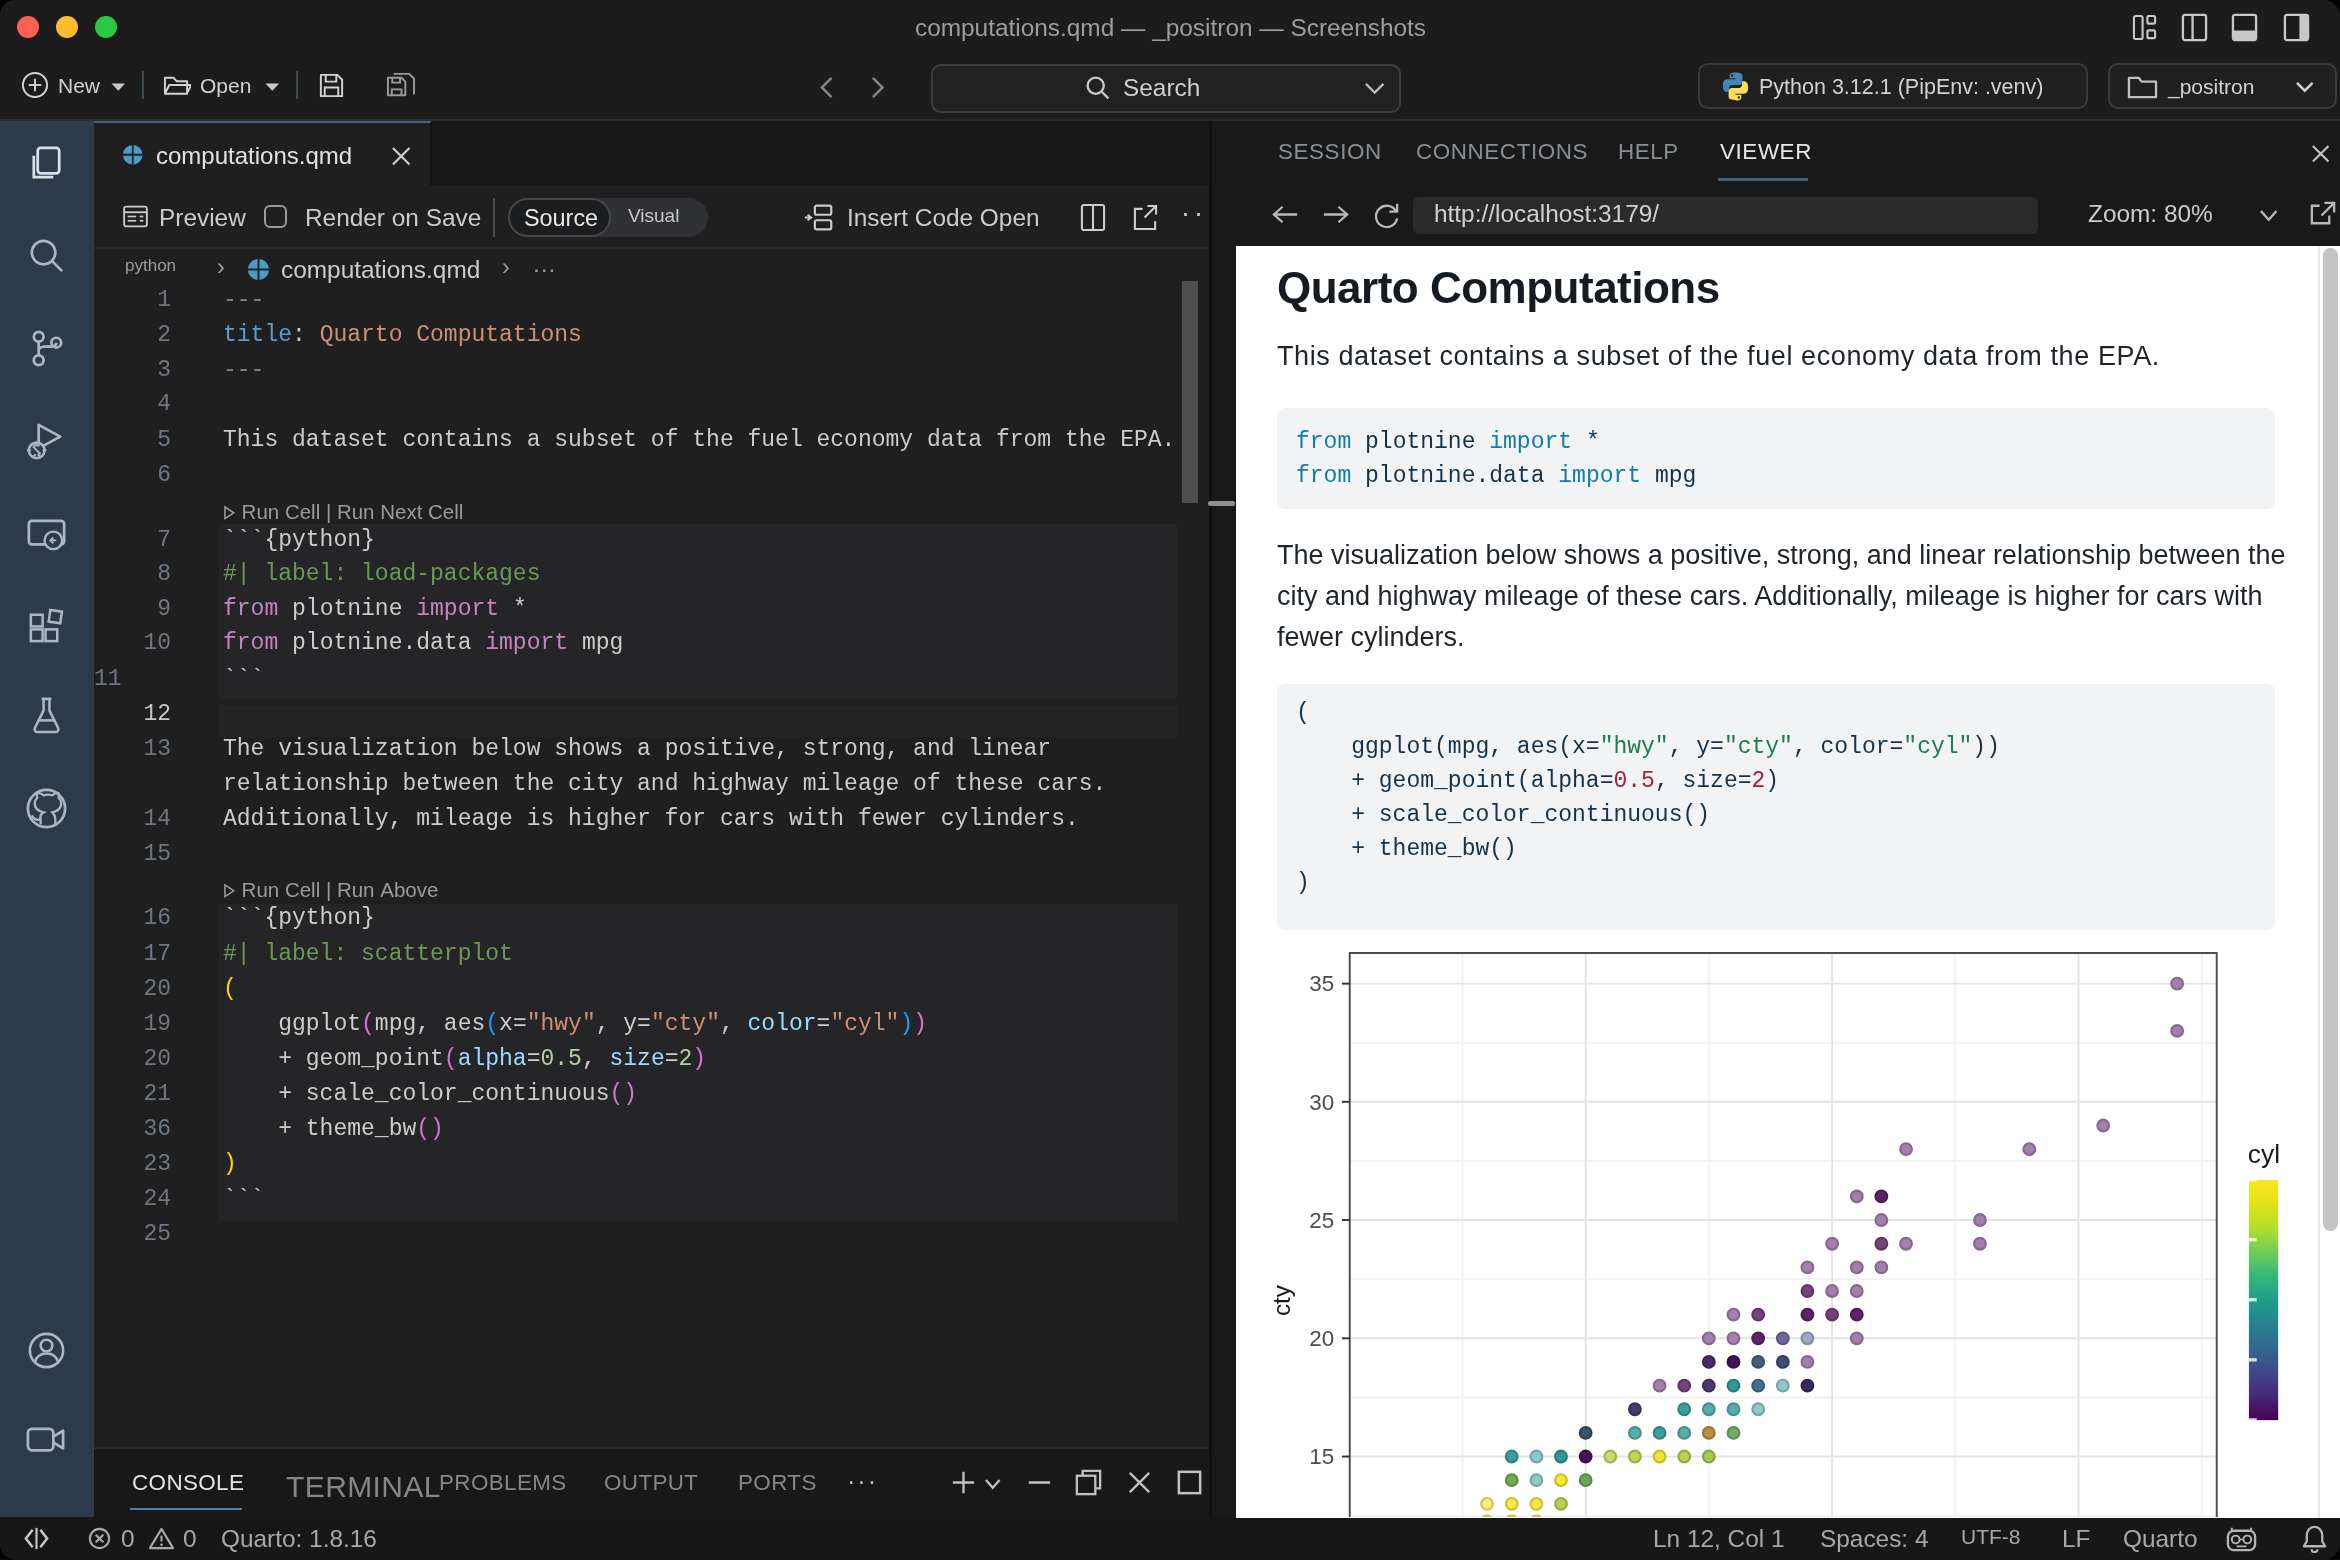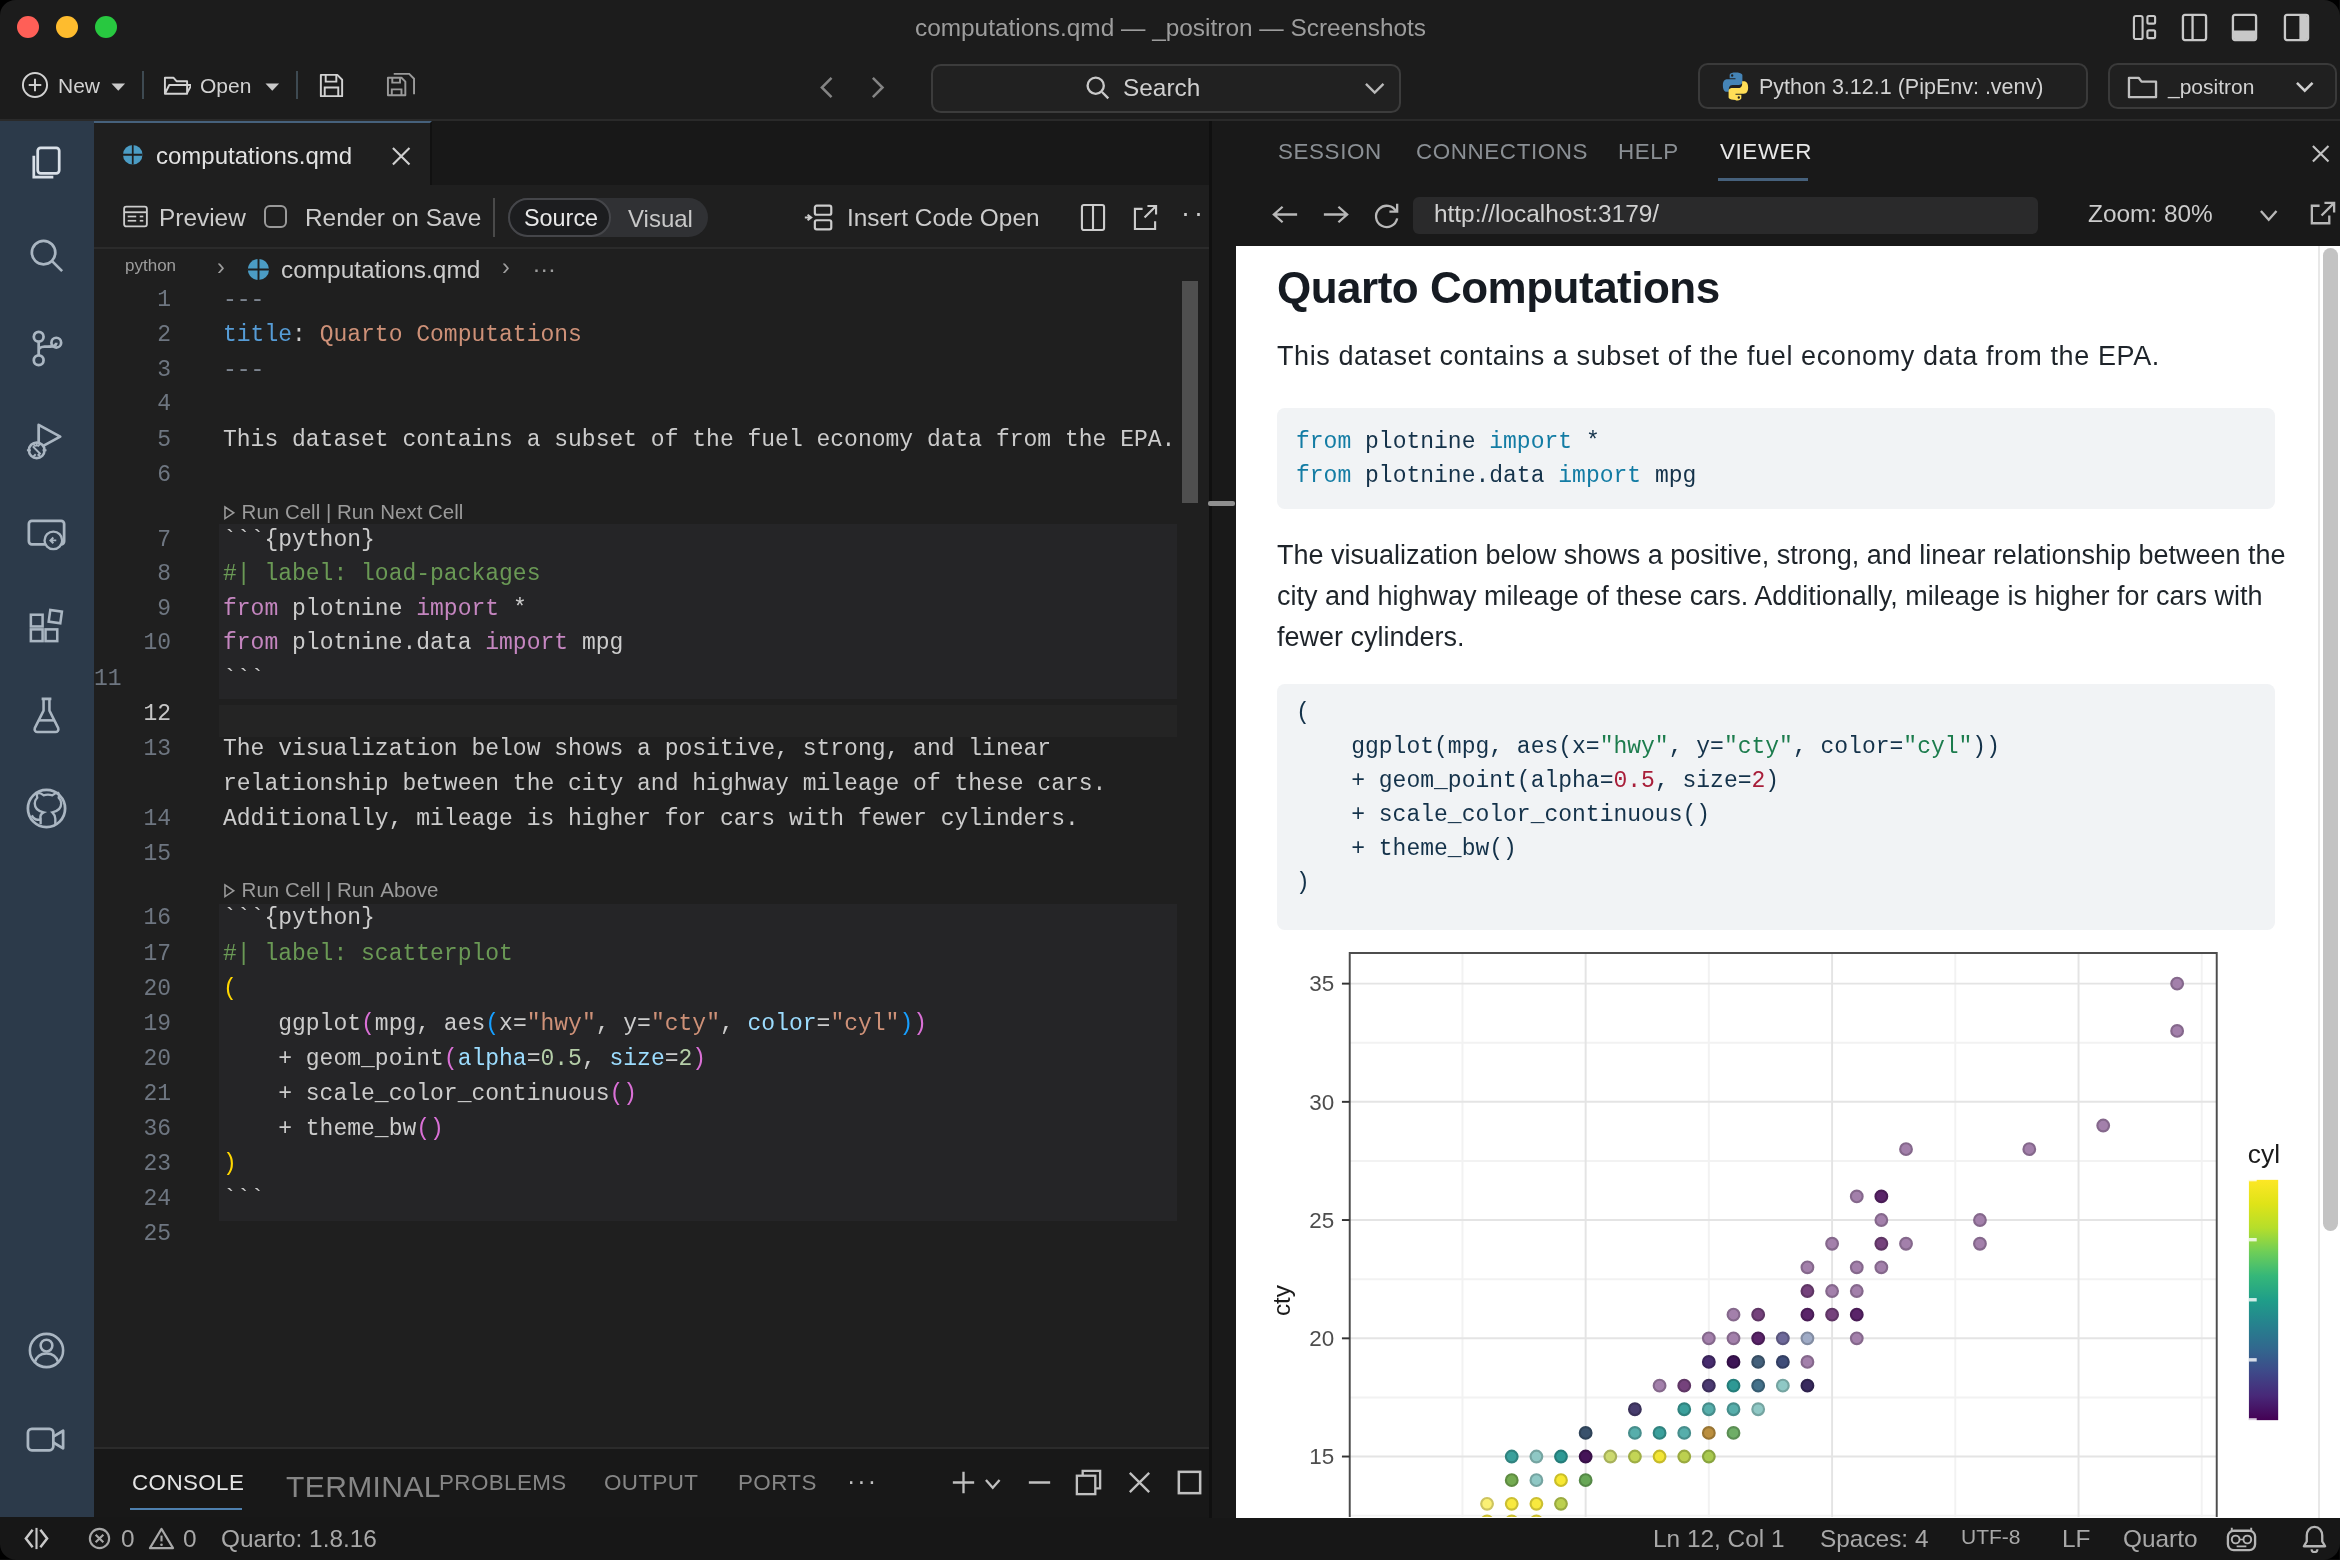--- a/index.html
+++ b/index.html
@@ -158,21 +158,21 @@
     <line x1="25" y1="18" x2="30" y2="18" stroke="#cccccc" stroke-width="2.4"></line>
     <line x1="25" y1="24" x2="30" y2="24" stroke="#cccccc" stroke-width="2.4"></line>
   </svg>
 <div class="abs" style="left:159px;top:204px;color:#cccccc;font-size:24.4px">Preview</div>
 <div class="abs" style="left:264px;top:205px;width:23.4px;height:23.4px;border:2.4px solid #9a9a9a;border-radius:5.9px"></div>
 <div class="abs" style="left:305px;top:204px;color:#cccccc;font-size:24.4px">Render on Save</div>
 <div class="abs" style="left:493px;top:198px;width:2px;height:39px;background:#4a4a4a"></div>
 <div class="abs" style="left:508px;top:198px;width:200px;height:39px;background:#303134;border-radius:19.5px"></div>
 <div class="abs" style="left:508px;top:198px;width:103px;height:39px;background:#1c1d1f;border:2px solid #45464a;border-radius:19.5px"></div>
 <div class="abs" style="left:524px;top:205px;color:#e8e8e8;font-size:23.4px">Source</div>
-<div class="abs" style="left:628px;top:205px;color:#c8c8c8;font-size:24px">Visual</div>
+<div class="abs" style="left:628px;top:205px;color:#c8c8c8;font-size:19px">Visual</div>
 <svg class="abs" style="left:802px;top:202px" width="33" height="31" viewBox="0 0 36 34">
     <path d="M3 17 h6 M6 14 l4 3 -4 3" fill="none" stroke="#ccc" stroke-width="2.2"></path>
     <rect x="14" y="4" width="18" height="10" rx="2" fill="none" stroke="#ccc" stroke-width="2.4"></rect>
     <rect x="14" y="20" width="18" height="10" rx="2" fill="none" stroke="#ccc" stroke-width="2.4"></rect>
   </svg>
 <div class="abs" style="left:847px;top:204px;color:#cccccc;font-size:24.4px">Insert Code Open</div>
 <svg class="abs" style="left:1080px;top:203px" width="26" height="29" viewBox="0 0 27 30">
     <rect x="2" y="2" width="23" height="26" rx="2" fill="none" stroke="#ccc" stroke-width="2.2"></rect>
     <line x1="13.5" y1="2" x2="13.5" y2="28" stroke="#ccc" stroke-width="2.2"></line>
   </svg>

